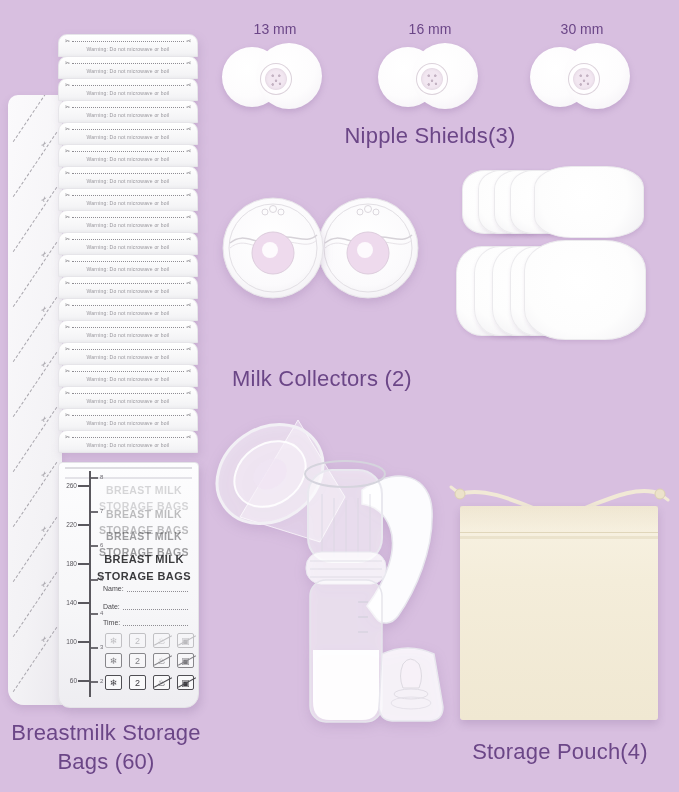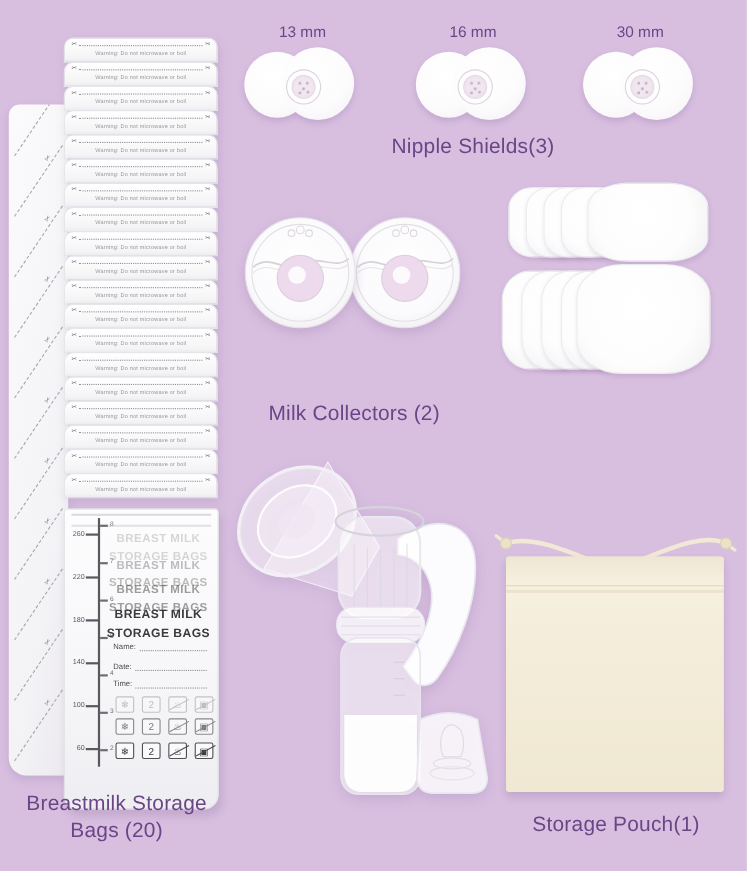--- a/index.html
+++ b/index.html
@@ -3,21 +3,21 @@
 <meta charset="utf-8">
 <style>
   html,body{margin:0;padding:0;}
   #canvas{
     position:relative;width:679px;height:792px;overflow:hidden;
     font-family:"Liberation Sans",sans-serif;
     background:var(--bg,#d8bfe0);
   }
   .caption{
     position:absolute;text-align:center;color:var(--ink,#6b4687);
-    font-size:19px;font-weight:500;line-height:1.32;letter-spacing:.2px;
+    font-size:22px;font-weight:500;line-height:1.32;letter-spacing:.2px;
   }
   .size-label{
     position:absolute;text-align:center;color:var(--ink,#6b4687);
     font-size:14px;font-weight:500;width:100px;
   }
 
   
   .fan-stack{
     position:absolute;left:8px;top:95px;width:54px;height:610px;
     background:linear-gradient(100deg,#fbfafc 0%,#f3f2f5 70%,#ebe9ee 100%);
@@ -38,21 +38,21 @@
     background:linear-gradient(180deg,#ffffff 0%,#f4f4f6 85%,#ececef 100%);
     border:1px solid #e6e5e9;border-radius:9px 9px 0 0;
     overflow:hidden;
   }
   .tear{display:flex;align-items:center;justify-content:center;gap:2px;margin-top:3px;padding:0 6px;}
   .tear .dots{flex:1;border-top:1px dotted #8f8d93;height:0;}
   .tear .sc{font-size:6px;color:#6f6d73;line-height:1;}
   .tear .sc.flip{transform:scaleX(-1);}
   .warn{text-align:center;font-size:5px;color:#97959b;margin-top:2px;letter-spacing:.2px;}
   .front-bag{
-    position:absolute;left:58px;top:462px;width:141px;height:274px;box-sizing:border-box;
+    position:absolute;left:58px;top:462px;width:141px;height:246px;box-sizing:border-box;
     background:linear-gradient(180deg,#fdfdfe 0%,#f6f6f8 60%,#eeedf1 100%);
     border:1px solid #e4e3e7;border-radius:4px 4px 14px 12px;
     box-shadow:2px 5px 8px rgba(100,70,120,.18);overflow:hidden;
   }
   .zipper{position:absolute;left:6px;right:6px;top:4px;height:8px;
     border-top:2px solid #dddce1;border-bottom:2px solid #e4e3e8;}
   .brand{position:absolute;right:6px;width:96px;text-align:center;color:#2b2b2e;
     font-weight:bold;font-size:10.5px;line-height:1.5;letter-spacing:.4px;white-space:nowrap;}
   .brand.g1{top:20px;opacity:.18;}
   .brand.g2{top:44px;opacity:.30;}
@@ -383,21 +383,21 @@
           <div class="olab" style="top: 142px;">4</div>
           <div class="otick" style="top: 176px;"></div>
           <div class="olab" style="top: 176px;">3</div>
           <div class="otick" style="top: 210px;"></div>
           <div class="olab" style="top: 210px;">2</div>
         </div>
     </div>
 
     <div class="caption" style="left:0;top:718px;width:212px">
       <div>Breastmilk Storage</div>
-      <div>Bags (20)</div>
+      <div>Bags (60)</div>
     </div>
   </section>
 
   <section>
     <div class="size-label" style="left:225px;top:21px">13 mm</div>
     <div class="size-label" style="left:380px;top:21px">16 mm</div>
     <div class="size-label" style="left:532px;top:21px">30 mm</div>
 
     <div class="shield" style="left:222px;top:42px">
       <div class="lobe l"></div>
@@ -510,16 +510,16 @@
       <svg width="222" height="56" viewBox="0 0 222 56" style="position:absolute;left:0;top:0">
         <path d="M100,44 C70,32 36,16 12,24" fill="none" stroke="#f1e9d6" stroke-width="4" stroke-linecap="round"></path>
         <path d="M12,24 L3,17" fill="none" stroke="#f1e9d6" stroke-width="3" stroke-linecap="round"></path>
         <circle cx="12" cy="24" r="5" fill="#ece2ca" stroke="#dcd1b3"></circle>
         <path d="M122,44 C158,30 190,14 212,24" fill="none" stroke="#f1e9d6" stroke-width="4" stroke-linecap="round"></path>
         <path d="M212,24 L220,30" fill="none" stroke="#f1e9d6" stroke-width="3" stroke-linecap="round"></path>
         <circle cx="212" cy="24" r="5" fill="#ece2ca" stroke="#dcd1b3"></circle>
       </svg>
       <div class="pouch-body"></div>
     </div>
-    <div class="caption" style="left:460px;top:737px;width:200px">Storage Pouch(1)</div>
+    <div class="caption" style="left:460px;top:737px;width:200px">Storage Pouch(4)</div>
   </section>
 
 </div>
 
 </body></html>

